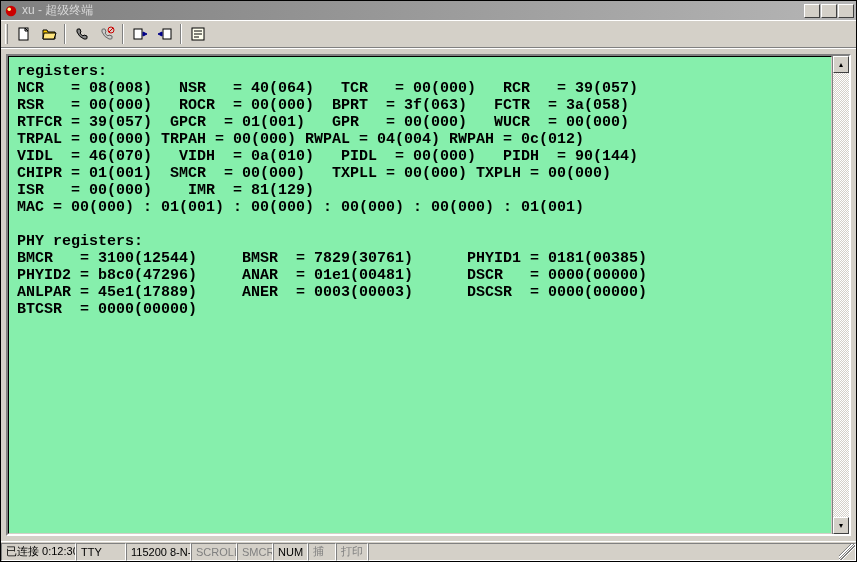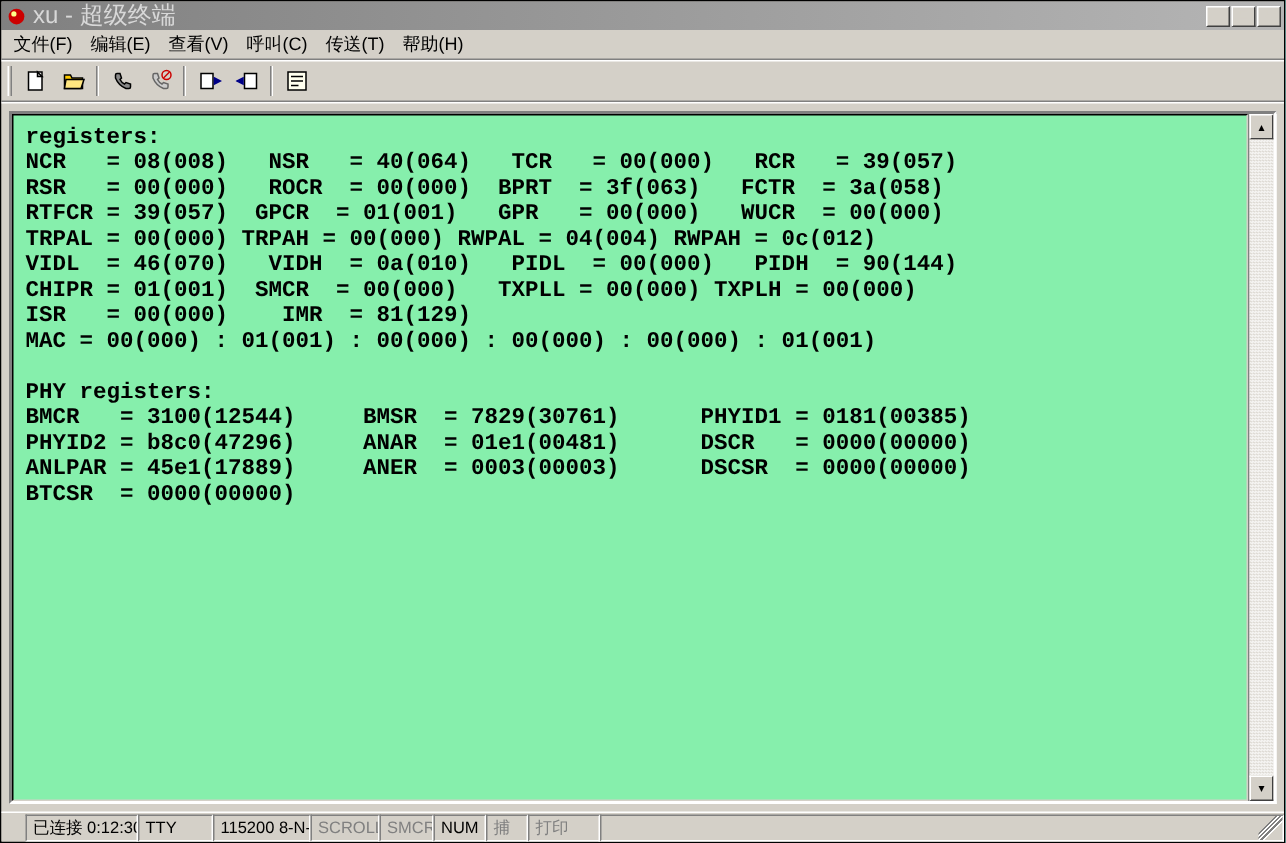--- a/index.html
+++ b/index.html
@@ -31,21 +31,21 @@
   width: 16px;
   height: 16px;
   margin-right: 3px;
   display: flex;
   align-items: center;
   justify-content: center;
 }
 .titlebar-text {
   flex: 1;
   color: #d8d8d8;
-  font-size: 16px;
+  font-size: 12px;
   white-space: nowrap;
 }
 .titlebar-buttons {
   display: flex;
   gap: 0;
 }
 .titlebar-btn {
   width: 16px;
   height: 14px;
   background: #d4d0c8;
@@ -180,21 +180,21 @@
   overflow: hidden;
   margin-right: 0;
 }
 .sp-conn { width: 75px; }
 .sp-tty { width: 50px; }
 .sp-line { width: 65px; }
 .sp-scroll { width: 46px; color: #808080; }
 .sp-caps { width: 36px; color: #808080; }
 .sp-num { width: 35px; }
 .sp-cap { width: 28px; color: #808080; }
-.sp-print { width: 48px; color: #808080; }
+.sp-print { width: 32px; color: #808080; }
 .sp-rest { flex: 1; }
 .resize-grip {
   width: 16px;
   height: 16px;
   position: absolute;
   right: 1px;
   bottom: 1px;
   cursor: nwse-resize;
   background:
     linear-gradient(135deg, transparent 0, transparent 8px, #808080 8px, #808080 9px, #fff 9px, #fff 10px,
@@ -220,28 +220,20 @@
         </div>
       <div class="titlebar-btn">
           <span>□</span>
         </div>
       <div class="titlebar-btn">
           <span>✕</span>
         </div>
     </div>
   </div>
 
-  <div class="menubar">
-    <div class="menu-item">文件(F)</div>
-    <div class="menu-item">编辑(E)</div>
-    <div class="menu-item">查看(V)</div>
-    <div class="menu-item">呼叫(C)</div>
-    <div class="menu-item">传送(T)</div>
-    <div class="menu-item">帮助(H)</div>
-  </div>
 
   <div class="toolbar">
     <div class="toolbar-handle"></div>
     <div class="toolbar-btn">
       <svg width="16" height="16">
           <rect x="3" y="2" width="9" height="12" fill="#fff" stroke="#000"></rect>
           <path d="M9 2 L12 5 L9 5 Z" fill="#ccc" stroke="#000"></path>
         </svg>
     </div>
     <div class="toolbar-btn">
@@ -306,21 +298,21 @@
 BTCSR  = 0000(00000)
 </div>
       <div class="vscroll">
         <div class="scroll-btn">▴</div>
         <div class="scroll-track"></div>
         <div class="scroll-btn">▾</div>
       </div>
     </div>
   </div>
 
-  <div class="statusbar" style="position:relative;padding-left:16px;">
+  <div class="statusbar" style="position:relative;">
     <div class="status-panel sp-conn">已连接 0:12:30</div>
     <div class="status-panel sp-tty">TTY</div>
     <div class="status-panel sp-line">115200 8-N-1</div>
     <div class="status-panel sp-scroll">SCROLL</div>
     <div class="status-panel sp-caps">SMCR</div>
     <div class="status-panel sp-num">NUM</div>
     <div class="status-panel sp-cap">捕</div>
     <div class="status-panel sp-print">打印</div>
     <div class="status-panel sp-rest"></div>
     <div class="resize-grip"></div>

